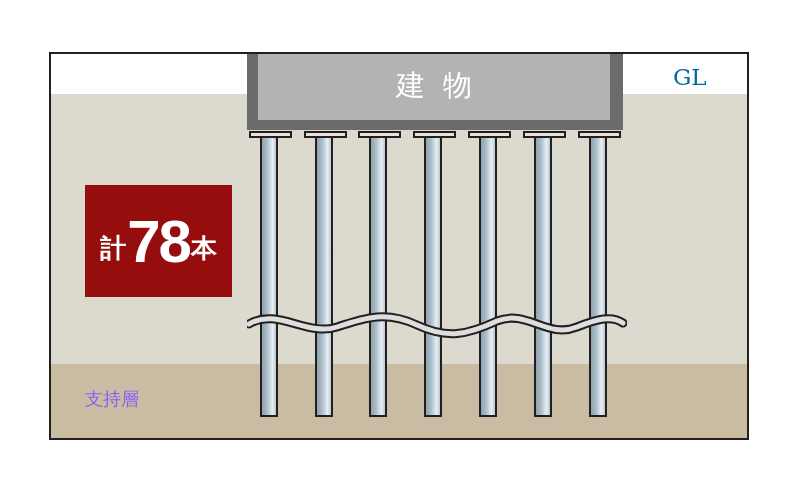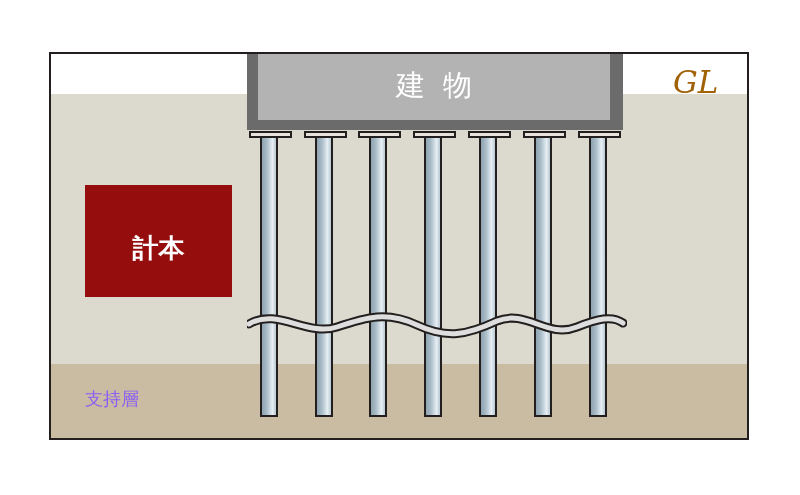--- a/index.html
+++ b/index.html
@@ -1,21 +1,21 @@
 <!DOCTYPE html>
 <html><head>
 <meta charset="utf-8">
 <style>
   html, body { margin:0; padding:0; background:#ffffff; }
   body { width:800px; height:495px; position:relative; overflow:hidden; font-family:"DejaVu Sans", sans-serif; }
   .frame { position:absolute; left:49px; top:52px; width:700px; height:388px; border:2px solid #231f1f; box-sizing:border-box; background:#ffffff; overflow:hidden; }
   .sky { position:absolute; left:0; top:0; width:100%; height:40px; background:#ffffff; }
   .soil { position:absolute; left:0; top:40px; width:100%; height:270px; background:#dcd9ce; }
   .bearing { position:absolute; left:0; top:310px; width:100%; height:80px; background:#c9bca2; }
-  .gl { position:absolute; left:622px; top:10px; font-family:"DejaVu Serif", serif; font-size:31px; color:#a16207; letter-spacing:0px;font-style:italic; }
+  .gl { position:absolute; left:622px; top:10px; font-family:"DejaVu Serif", serif; font-size:23px; color:#0369a1; letter-spacing:0px; }
   .building { position:absolute; left:196px; top:0; width:376px; height:76px; background:#6b6b6b; box-sizing:border-box; }
   .building-inner { position:absolute; left:11px; top:0; width:352px; height:66px; background:#b3b3b3; }
   .building-label { position:absolute; left:0; top:12px; width:100%; text-align:center; color:#ffffff; font-size:29px; letter-spacing:18px; padding-left:18px; box-sizing:border-box; }
   .pile { position:absolute; top:81px; width:18px; height:282px; box-sizing:border-box; border:2px solid #231f1f; border-top:none;
           background:linear-gradient(90deg,#8fa3b0 0%,#a9bcc8 35%,#e6eef3 75%,#b8c8d2 100%); }
   .cap { position:absolute; top:77px; width:43px; height:7px; box-sizing:border-box; border:2px solid #231f1f; background:#e9e2dc; }
   .badge { position:absolute; left:34px; top:131px; width:147px; height:112px; background:#950d0d; color:#ffffff; display:flex; align-items:center; justify-content:center; }
   .badge-prefix, .badge-suffix { font-size:26px; font-weight:bold; margin-top:14px; }
   .badge-num { font-family:"Liberation Sans", sans-serif; font-size:60px; font-weight:bold; letter-spacing:-2px; margin:0 1px; }
   .layer-label { position:absolute; left:34px; top:333px; font-size:18px; color:#8b5cf6; }
@@ -53,17 +53,18 @@
   <div class="cap" style="left:472px"></div>
   <div class="cap" style="left:527px"></div>
 
   <svg class="wave" width="380" height="40" viewBox="0 0 380 40">
     <path d="M2,15 C30,-2 60,28 90,18 C120,8 140,2 170,16 C200,30 220,26 250,12 C280,0 300,30 330,18 C350,10 365,6 376,14" fill="none" stroke="#231f1f" stroke-width="9" stroke-linecap="round"></path>
     <path d="M2,15 C30,-2 60,28 90,18 C120,8 140,2 170,16 C200,30 220,26 250,12 C280,0 300,30 330,18 C350,10 365,6 376,14" fill="none" stroke="#dedede" stroke-width="5" stroke-linecap="round"></path>
   </svg>
 
   <div class="badge">
     <span class="badge-prefix">計</span>
+    <span class="badge-num">78</span>
     <span class="badge-suffix">本</span>
   </div>
 
   <div class="layer-label">支持層</div>
 </div>
 
 </body></html>

